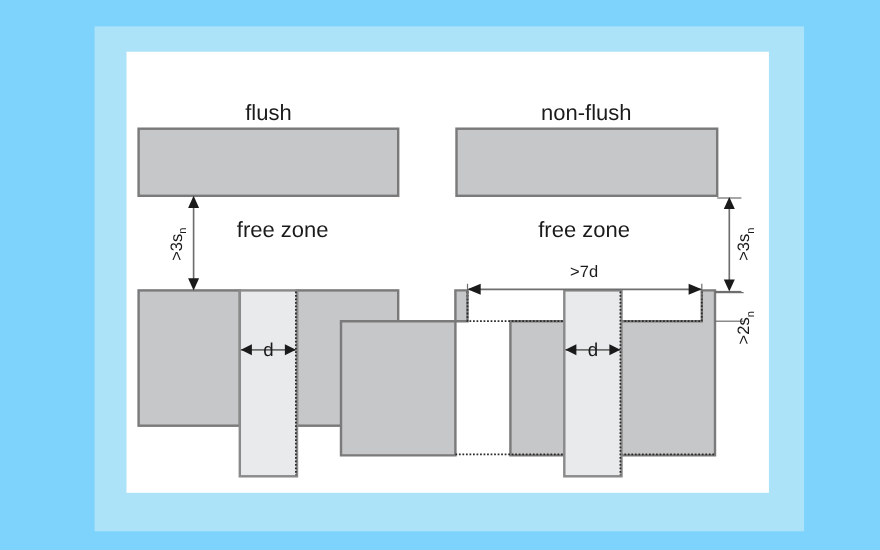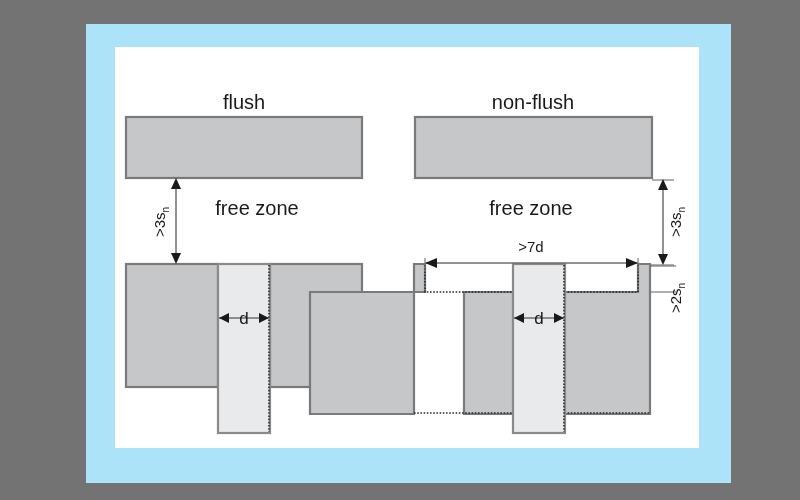--- a/index.html
+++ b/index.html
@@ -10,21 +10,21 @@
   body {
     width: 800px;
     height: 500px;
     font-family: "Liberation Sans", sans-serif;
     overflow: hidden;
   }
   #stage {
     position: relative;
     width: 800px;
     height: 500px;
-    background: #737373;
+    background: #7dd3fc;
   }
   #frame-border {
     position: absolute;
     left: 86px;
     top: 24px;
     width: 645px;
     height: 459px;
     background: #ade3f8;
   }
   #frame-inner {

